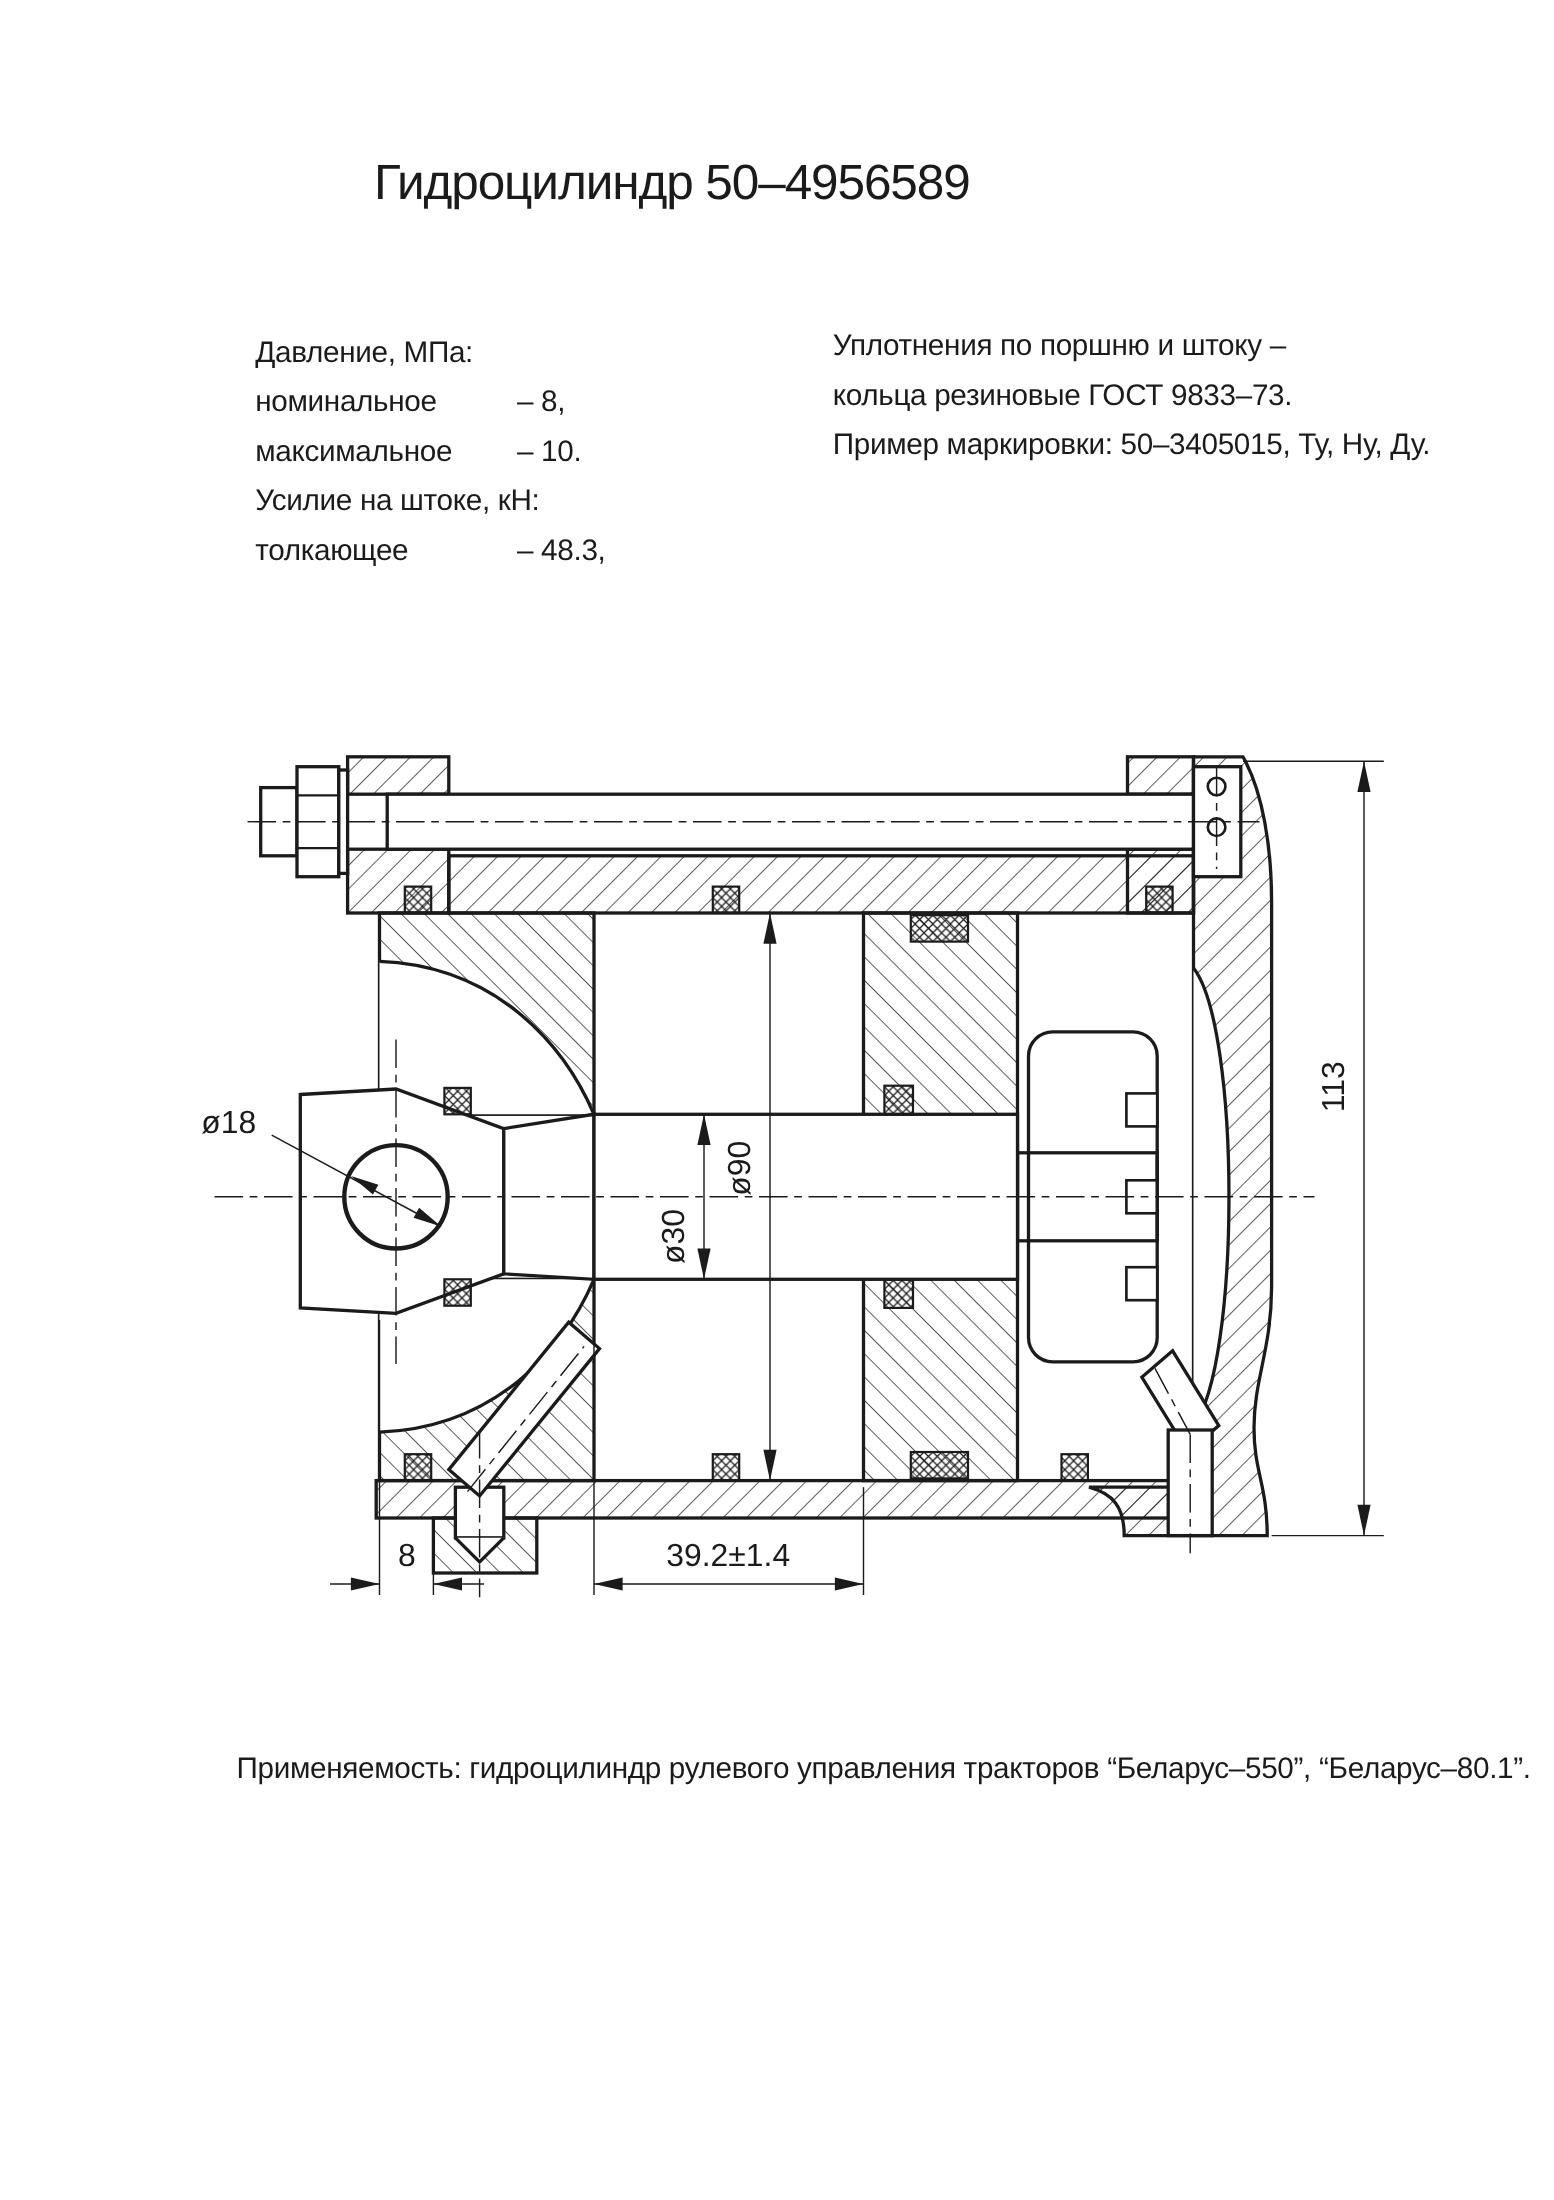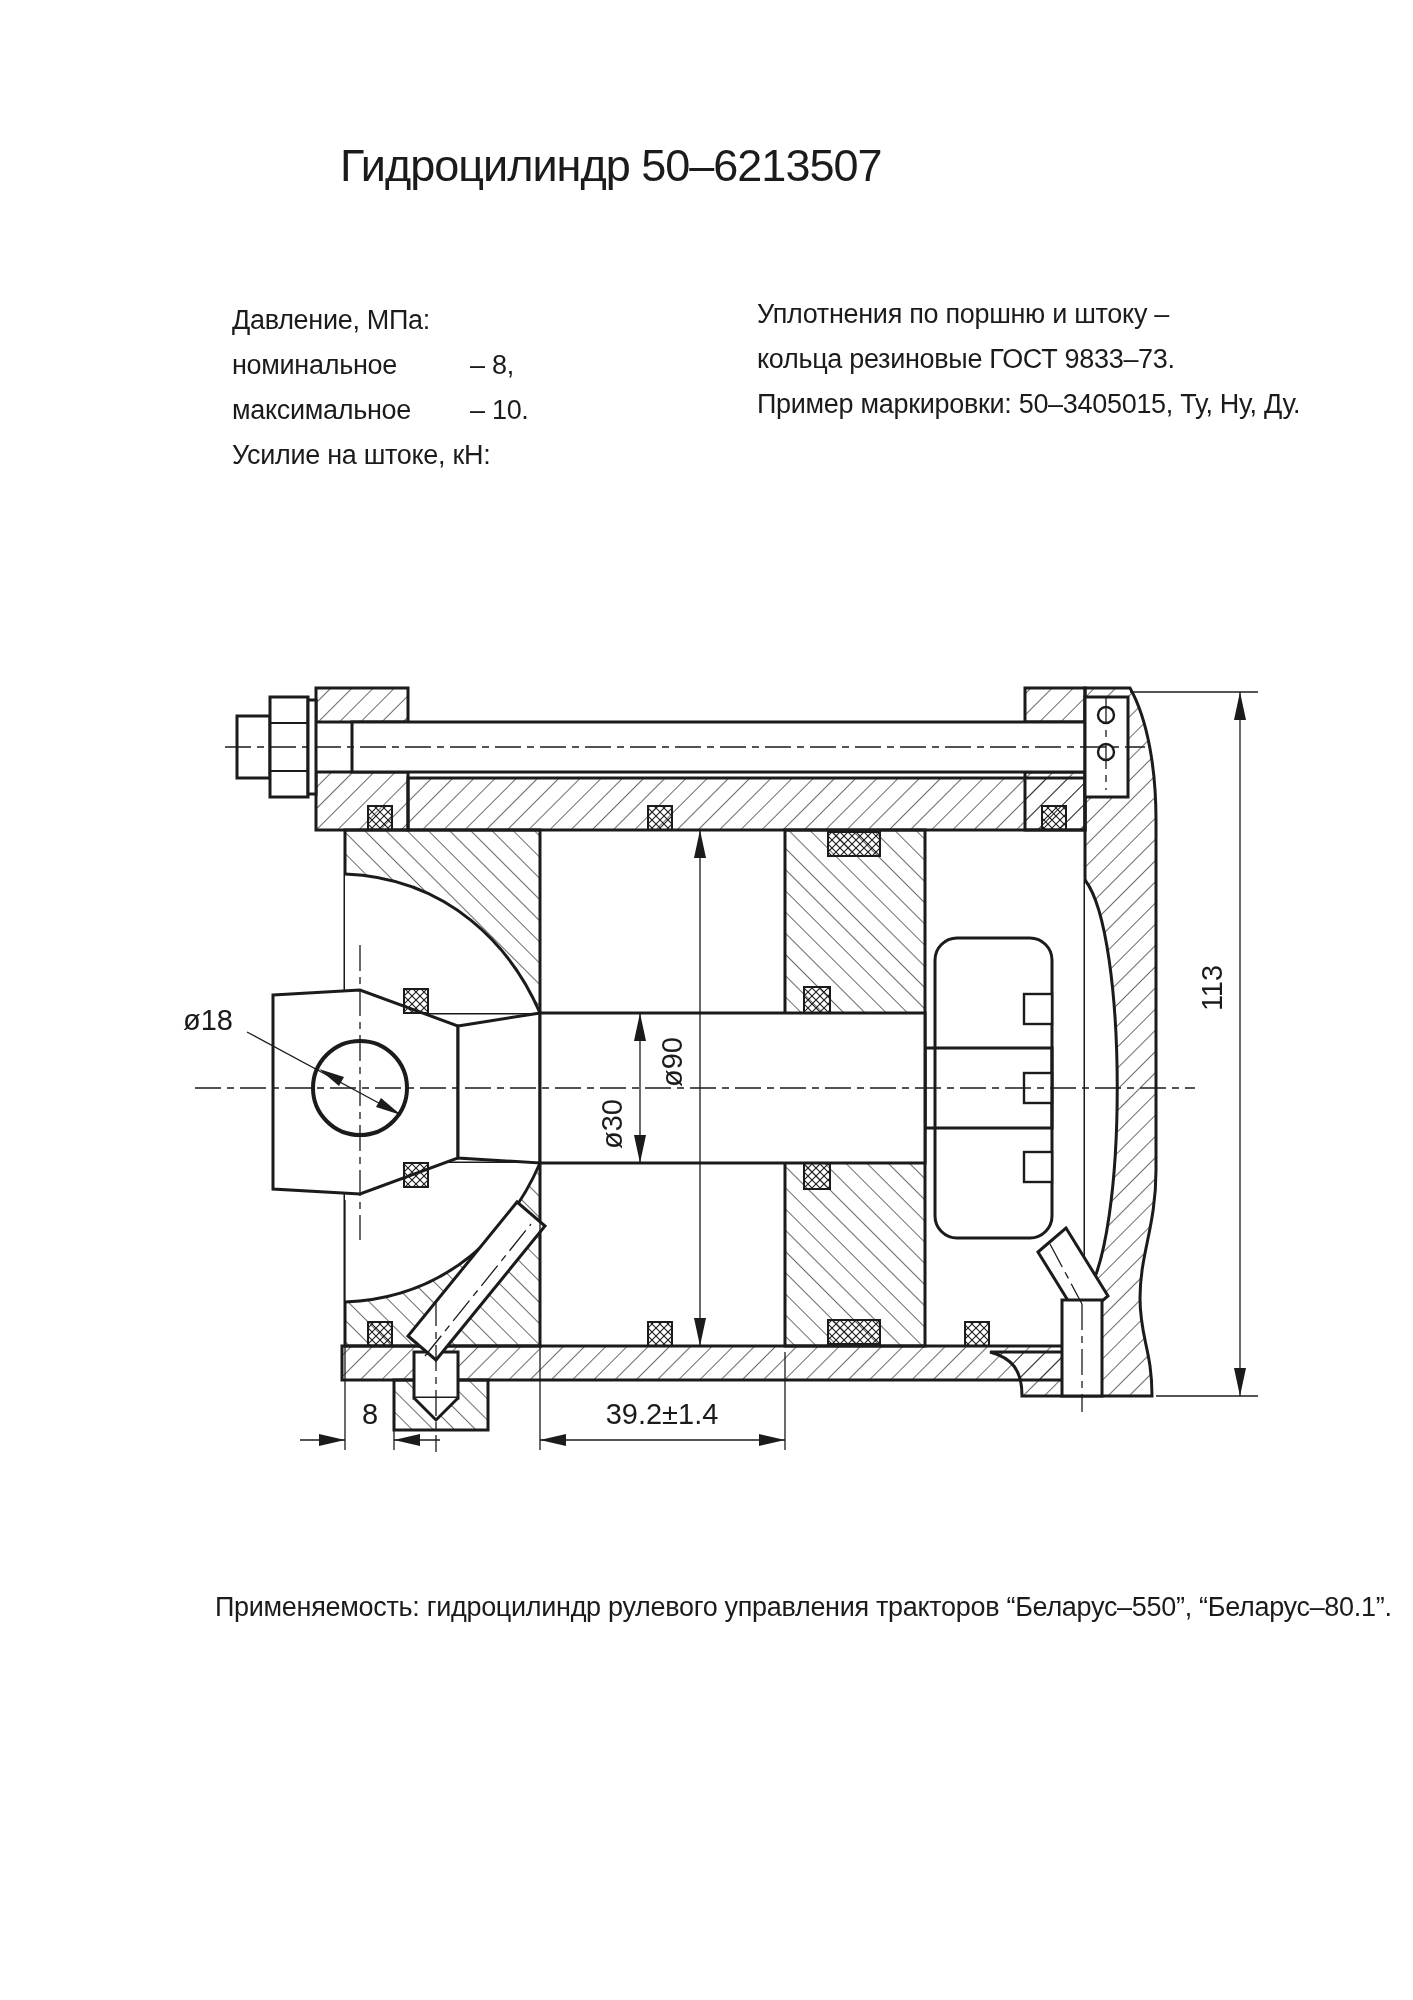--- a/index.html
+++ b/index.html
@@ -14,38 +14,42 @@
   .specs-right .line{height:45px;display:flex;align-items:center;white-space:nowrap;}
   .app-note{position:absolute;left:215px;top:1592px;font-size:27px;letter-spacing:-0.3px;white-space:nowrap;}
   svg.draw{position:absolute;left:0;top:0;}
   .dim-text{font-family:"Liberation Sans",sans-serif;font-size:29px;fill:#1b1b1b;}
 </style>
 </head>
 <body>
 
 <div class="page">
 
-  <div class="page-title">Гидроцилиндр 50–6213507</div>
+  <div class="page-title">Гидроцилиндр 50–4956589</div>
 
   <div class="specs-left">
     <div class="spec-row">
       <span class="spec-label">Давление, МПа:</span>
       <span class="spec-value"></span>
     </div>
     <div class="spec-row">
       <span class="spec-label">номинальное</span>
       <span class="spec-value">– 8,</span>
     </div>
     <div class="spec-row">
       <span class="spec-label">максимальное</span>
       <span class="spec-value">– 10.</span>
     </div>
     <div class="spec-row">
       <span class="spec-label">Усилие на штоке, кН:</span>
       <span class="spec-value"></span>
+    </div>
+    <div class="spec-row">
+      <span class="spec-label">толкающее</span>
+      <span class="spec-value">– 48.3,</span>
     </div>
   </div>
 
   <div class="specs-right">
     <div class="line">Уплотнения по поршню и штоку –</div>
     <div class="line">кольца резиновые ГОСТ 9833–73.</div>
     <div class="line">Пример маркировки: 50–3405015, Ту, Ну, Ду.</div>
   </div>
 
   <svg class="draw" width="1413" height="2000" viewBox="0 0 1413 2000">

